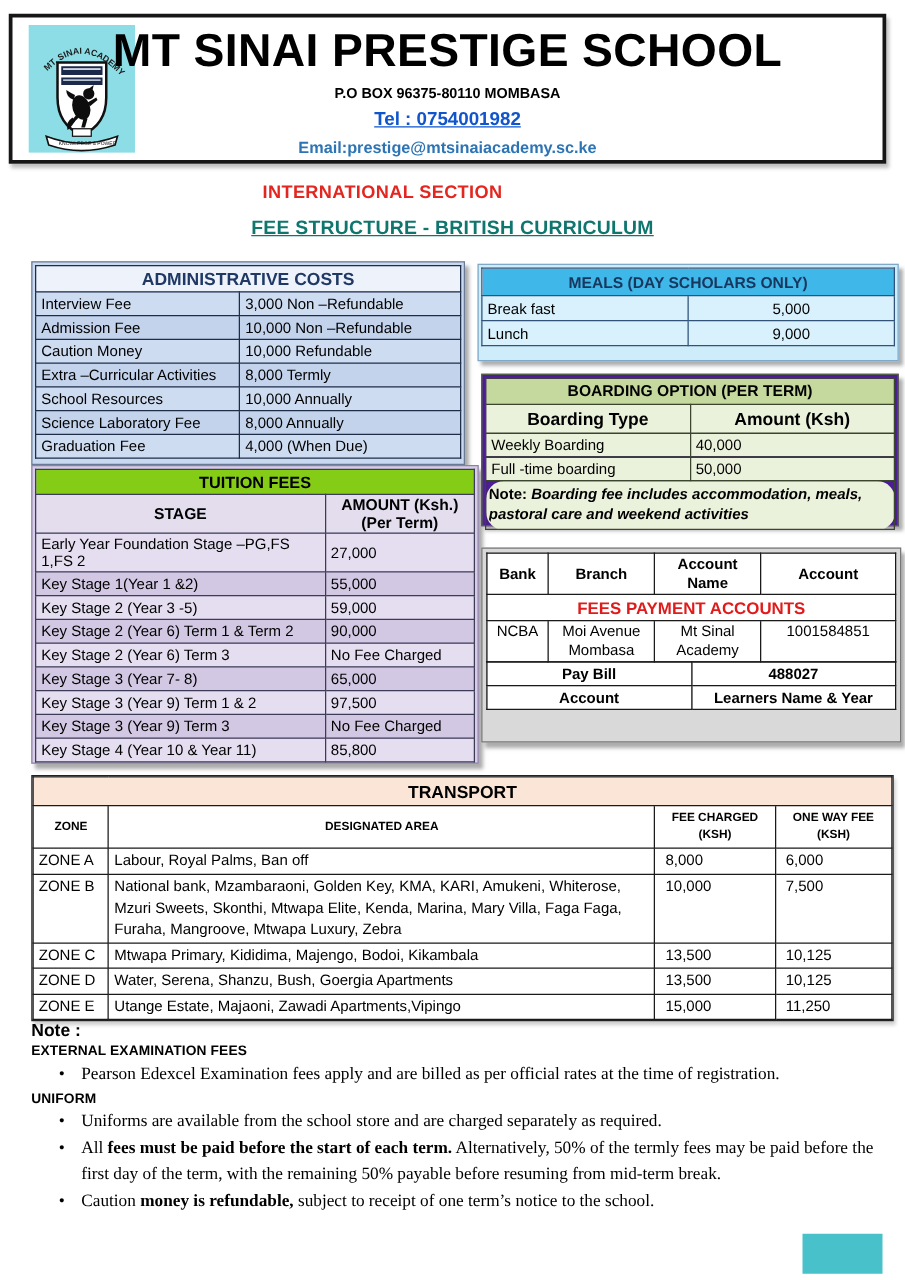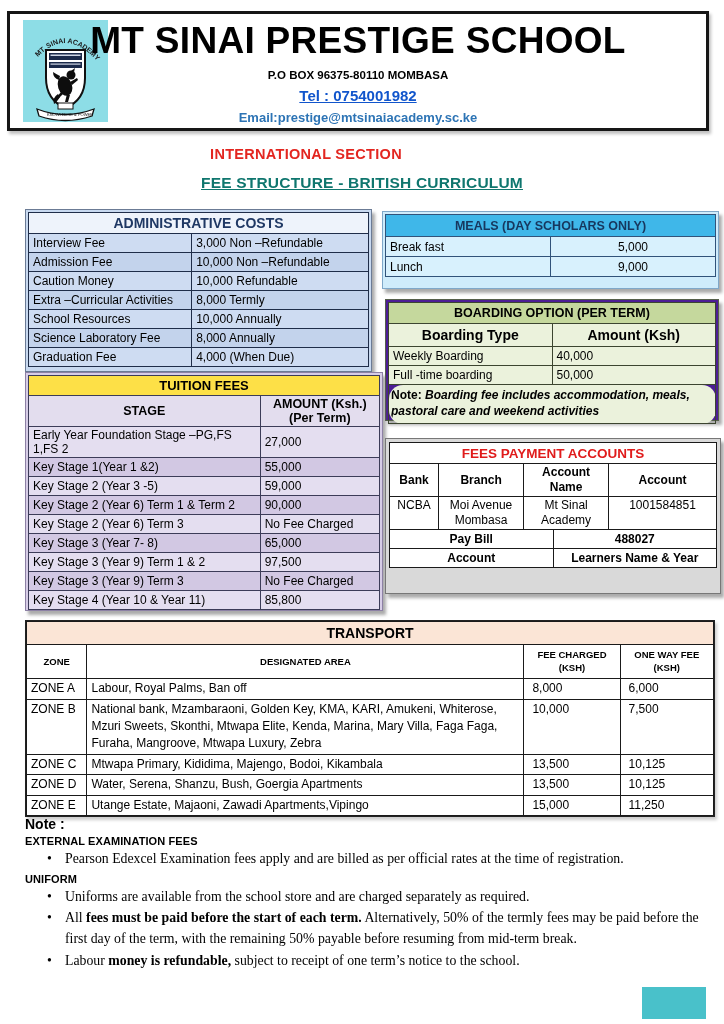--- a/index.html
+++ b/index.html
@@ -29,21 +29,21 @@
   .admin-panel{left:25px;top:209px;width:341px;height:157px;background:#c8d9f0;border:1px solid #6b7b95;padding:2px;}
   .admin-table td,.admin-table th{border:1px solid #1f2d49;font-size:12px;height:16px;}
   .admin-table .title{background:#eef3fb;color:#1f3864;font-size:14px;font-weight:800;text-align:center;height:18px;}
   .admin-table .colhead{background:#dbe5f3;font-weight:700;text-align:center;font-size:13px;}
   .admin-table tr.r0 td{background:#cedcf2;}
   .admin-table tr.r1 td{background:#c3d3ec;}
   .admin-table col.c1{width:48%;}
 
   .tuition-panel{left:25px;top:372px;width:352px;height:233px;background:#d7cde7;border:1px solid #8d81a5;padding:2px;}
   .tuition-table td,.tuition-table th{border:1px solid #3c3c58;font-size:12px;height:16px;}
-  .tuition-table .title{background:#fde047;font-size:13px;font-weight:800;text-align:center;height:17px;}
+  .tuition-table .title{background:#84cc16;font-size:13px;font-weight:800;text-align:center;height:17px;}
   .tuition-table .colhead{background:#e3ddee;font-weight:700;text-align:center;font-size:12.5px;white-space:pre-line;}
   .tuition-table tr.r0 td{background:#e4def0;}
   .tuition-table tr.r1 td{background:#d2c8e3;}
   .tuition-table col.c1{width:66%;}
 
   .meals-panel{left:382px;top:211px;width:331px;height:72px;background:#cfecfb;border:1px solid #7fa8c9;padding:2px;}
   .meals-table td,.meals-table th{border:1px solid #31537a;font-size:12px;height:17px;background:#d8f1fd;}
   .meals-table .title{background:#3fb7e9;color:#17375e;font-size:12.5px;font-weight:800;text-align:center;height:19px;}
   .meals-table td.amt{text-align:center;}
   .meals-table col.c1{width:50%;}
@@ -293,29 +293,29 @@
   <div class="panel payment-panel">
     <table class="pay-table">
       <colgroup>
           <col class="pc1">
           <col class="pc2">
           <col class="pc3">
           <col>
         </colgroup>
       <tbody>
           <tr>
-            <td class="title" colspan="4">FEES PAYMENT ACCOUNTS</td>
-          </tr>
-      <tr>
         <td class="colhead" style="white-space:pre-line">Bank</td>
         <td class="colhead" style="white-space:pre-line">Branch</td>
         <td class="colhead" style="white-space:pre-line">Account
 Name</td>
         <td class="colhead" style="white-space:pre-line">Account</td>
       </tr>
+      <tr>
+            <td class="title" colspan="4">FEES PAYMENT ACCOUNTS</td>
+          </tr>
       <tr>
         <td class="bankcell">NCBA</td>
         <td class="bankcell">Moi Avenue Mombasa</td>
         <td class="bankcell">Mt Sinal Academy</td>
         <td class="bankcell">1001584851</td>
       </tr>
     </tbody>
       </table>
     <table class="pay2-table">
       <colgroup>
@@ -403,19 +403,19 @@
         <div class="bullet">
           <span class="dot">•</span>
           <span class="btxt"><span>Uniforms are available from the school store and are charged separately as required.</span></span>
         </div>
         <div class="bullet">
           <span class="dot">•</span>
           <span class="btxt"><span>All </span><span class="b">fees must be paid before the start of each term.</span><span> Alternatively, 50% of the termly fees may be paid before the first day of the term, with the remaining 50% payable before resuming from mid-term break.</span></span>
         </div>
         <div class="bullet">
           <span class="dot">•</span>
-          <span class="btxt"><span>Labour </span><span class="b">money is refundable,</span><span> subject to receipt of one term’s notice to the school.</span></span>
+          <span class="btxt"><span>Caution </span><span class="b">money is refundable,</span><span> subject to receipt of one term’s notice to the school.</span></span>
         </div>
       </div>
   </div>
 
   <div class="corner-box"></div>
 </div>
 
 </body></html>

